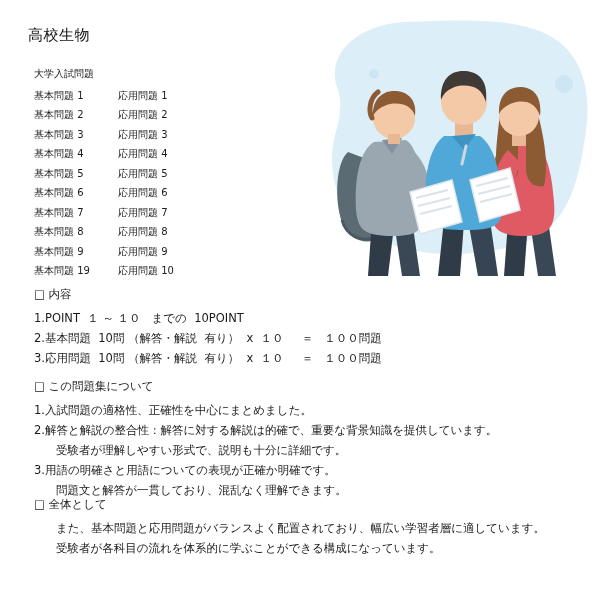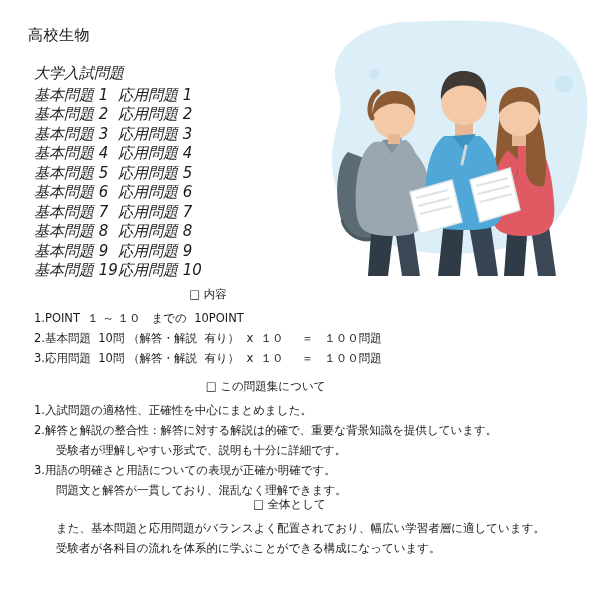--- a/index.html
+++ b/index.html
@@ -26,45 +26,43 @@
     left: 28px;
     top: 26px;
     font-size: 15px;
     letter-spacing: 0.5px;
     color: #111;
   }
   .problem-block {
     position: absolute;
     left: 34px;
     top: 64px;
-    font-size: 15px;
+    font-size: 10px;
     line-height: 19.5px;
     color: #1a1a1a;
-    font-style: italic;
   }
   .problem-block .heading {
     margin-bottom: 2px;
   }
   .prow {
     white-space: pre;
   }
   .prow .basic {
     display: inline-block;
     width: 84px;
   }
   .section {
     position: absolute;
     left: 34px;
     font-size: 11.5px;
     line-height: 20px;
     color: #1a1a1a;
   }
   .section .sec-title {
     margin-bottom: 4px;
-    text-align: center;
   }
   .section .line {
     white-space: pre;
   }
   .section .indent {
     padding-left: 22px;
   }
   #contents-section { top: 284px; }
   #about-section { top: 376px; }
   #overall-section { top: 494px; }

